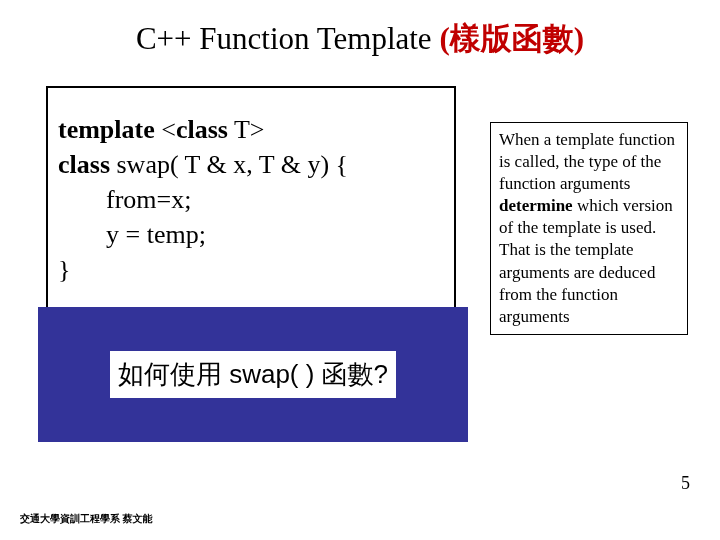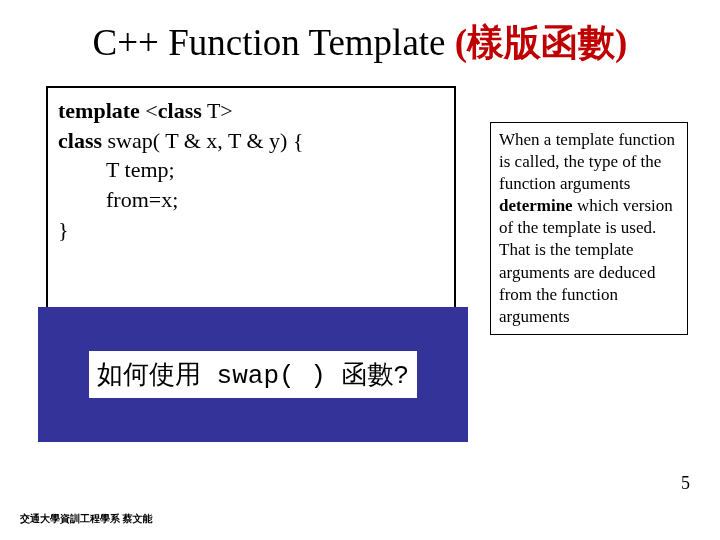--- a/index.html
+++ b/index.html
@@ -11,57 +11,57 @@
     font-family: "Times New Roman", serif;
     position: relative;
     overflow: hidden;
   }
   .title {
     position: absolute;
     top: 18px;
     left: 0;
     width: 100%;
     text-align: center;
-    font-size: 37px;
+    font-size: 31px;
   }
   .title-cn {
     font-family: "DFKai-SB", "KaiTi", serif;
     color: #c00000;
     font-weight: bold;
   }
   .code-box {
     position: absolute;
     top: 86px;
     left: 46px;
     width: 410px;
     height: 332px;
     border: 2px solid #000;
-    padding: 8px 10px;
-    font-size: 22px;
+    padding: 24px 10px;
+    font-size: 26px;
     line-height: 1.35;
     box-sizing: border-box;
   }
   .code-line .kw { font-weight: bold; }
   .ind1 { padding-left: 48px; }
   .question-box {
     position: absolute;
     top: 307px;
     left: 38px;
     width: 430px;
     height: 135px;
     background: #333399;
     display: flex;
     align-items: center;
     justify-content: center;
   }
   .question-inner {
     background: #fff;
     padding: 6px 8px;
     font-size: 26px;
-    font-family: Liberation Mono, monospace;
+    font-family: Liberation Sans, sans-serif;
   }
   .note-box {
     position: absolute;
     top: 122px;
     right: 32px;
     width: 180px;
     border: 1px solid #000;
     padding: 6px 8px;
     font-size: 17px;
     line-height: 1.3;
@@ -88,22 +88,22 @@
 </head>
 <body>
 
 <div class="title">
   <span>C++ Function Template </span><span class="title-cn">(樣版函數)</span>
 </div>
 
 <div class="code-box">
   <div class="code-line"><span class="kw">template</span><span> &lt;</span><span class="kw">class</span><span> T&gt;</span></div>
   <div class="code-line"><span class="kw">class</span><span> swap( T &amp; x, T &amp; y) {</span></div>
-  <div class="code-line ind1">T  temp;</div>
   <div class="code-line ind1">from=x;</div>
+  <div class="code-line ind1">y = temp;</div>
   <div class="code-line">}</div>
 </div>
 
 <div class="question-box">
   <div class="question-inner">如何使用 swap( ) 函數?</div>
 </div>
 
 <div class="note-box">
   <span>When a template function is called, the type of the function arguments </span><span style="font-weight:bold">determine</span><span> which version of the template is used. That is the template arguments are deduced from the function arguments</span>
 </div>

